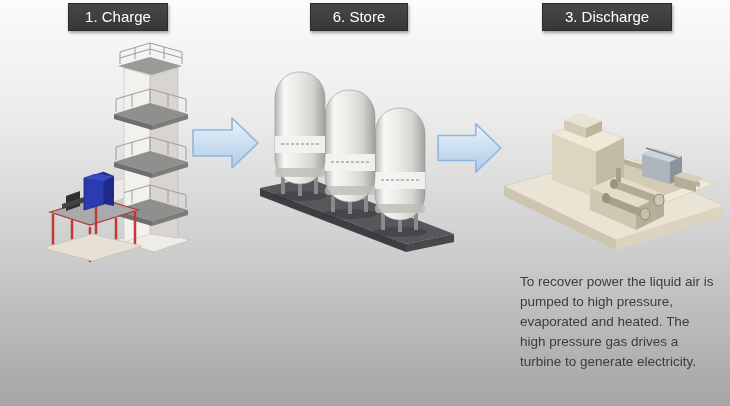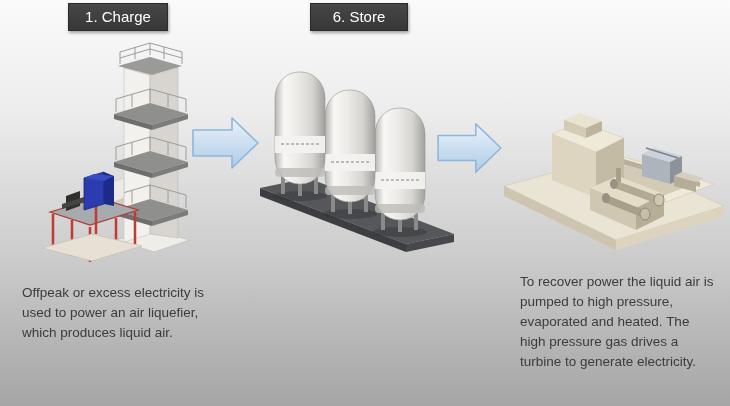--- a/index.html
+++ b/index.html
@@ -34,20 +34,21 @@
   .arrow1{left:192px;top:113px;}
   .arrow2{left:437px;top:119px;}
 </style>
 </head>
 <body>
 
 <div class="stage">
 
   <div class="step-header hdr1">1. Charge</div>
   <div class="step-header hdr2">6. Store</div>
+  <div class="step-header hdr3">3. Discharge</div>
 
   <svg class="illus illus1" width="190" height="230" viewBox="0 0 190 230">
 
     <polygon points="84,202 120,192 158,202 122,214" fill="#efede8" stroke="#c9c7c1" stroke-width="1"></polygon>
 
     <polygon points="92,30 118,22 118,196 92,204" fill="#f2f1ee" stroke="#c4c2bd" stroke-width="0.6"></polygon>
     <polygon points="118,22 146,30 146,200 118,196" fill="#d8d5d0" stroke="#bdbab4" stroke-width="0.6"></polygon>
     <polygon points="92,30 118,22 146,30 120,38" fill="#e5e3de" stroke="#c4c2bd" stroke-width="0.6"></polygon>
 
     <g stroke="#9c9c9a" stroke-width="1" fill="none">
@@ -193,16 +194,15 @@
   <svg class="arrow arrow2" width="66" height="58" viewBox="0 0 68 60">
     <defs>
       <linearGradient id="g-arrow2" x1="0" y1="0" x2="0" y2="1">
         <stop offset="0" stop-color="#ebf2fa"></stop>
         <stop offset="1" stop-color="#aecbe8"></stop>
       </linearGradient>
     </defs>
     <polygon points="1,17 40,17 40,5 66,30 40,55 40,43 1,43" fill="url(#g-arrow2)" stroke="#8fb6db" stroke-width="1.6" stroke-linejoin="round"></polygon>
   </svg>
 
-  <div class="desc desc1">Offpeak or excess electricity is used to power an air liquefier, which produces liquid air.</div>
   <div class="desc desc3">To recover power the liquid air is pumped to high pressure, evaporated and heated. The high pressure gas drives a turbine to generate electricity.</div>
 
 </div>
 
 </body></html>

